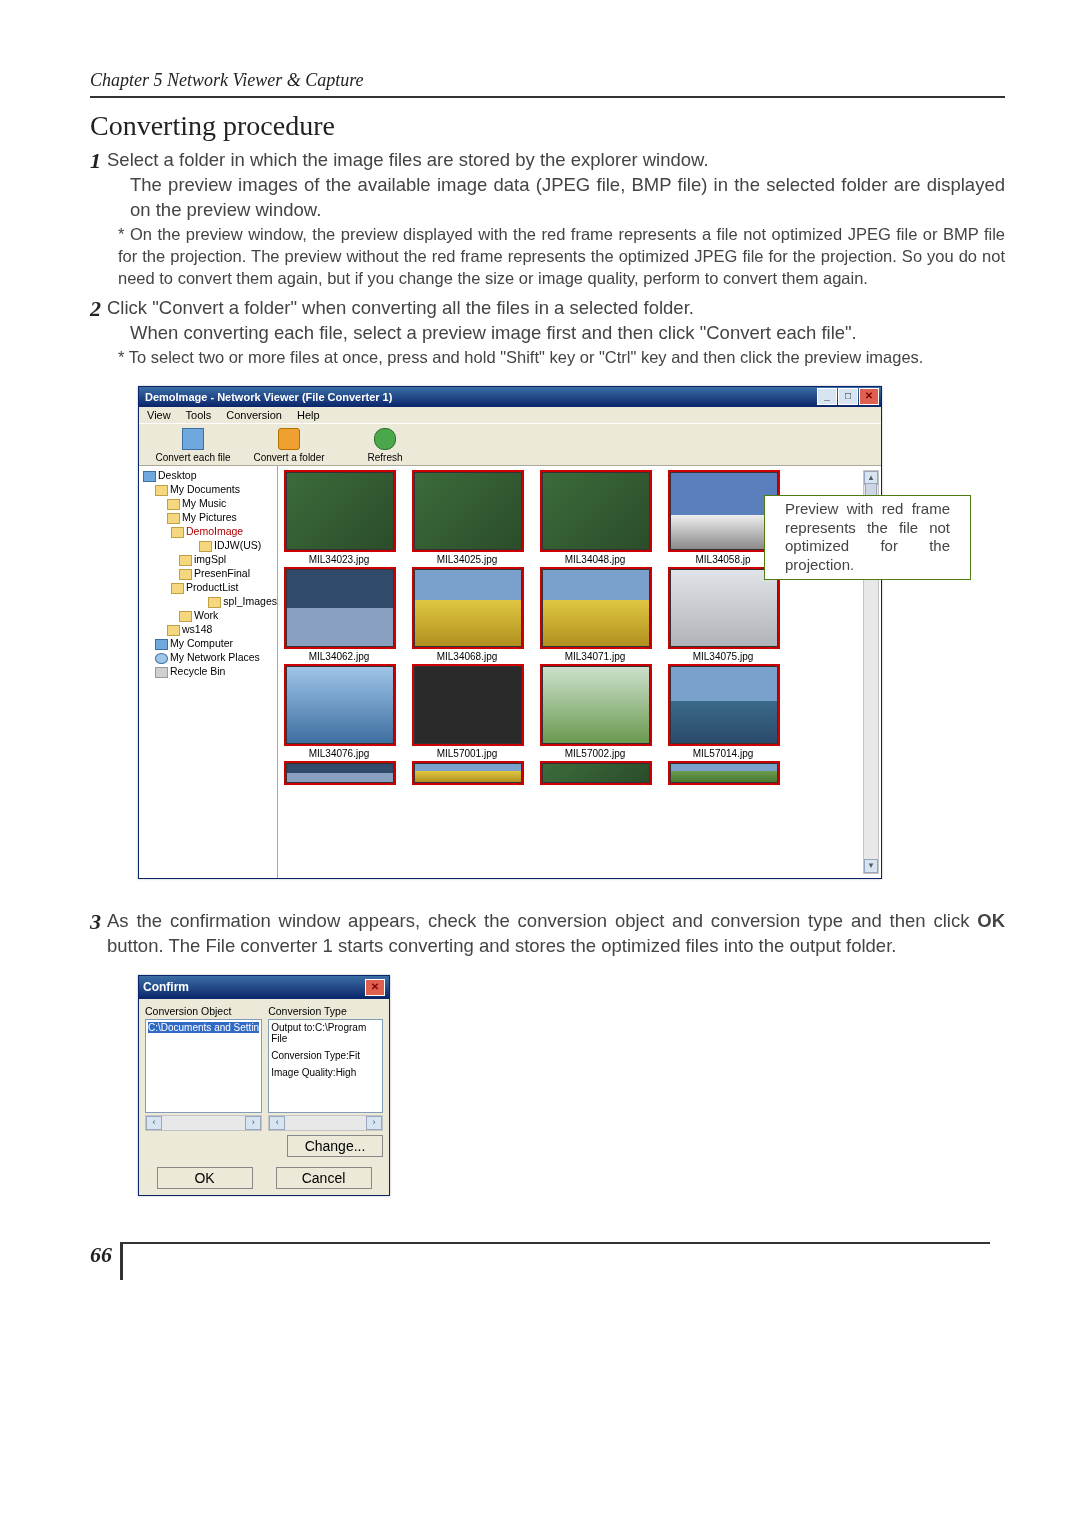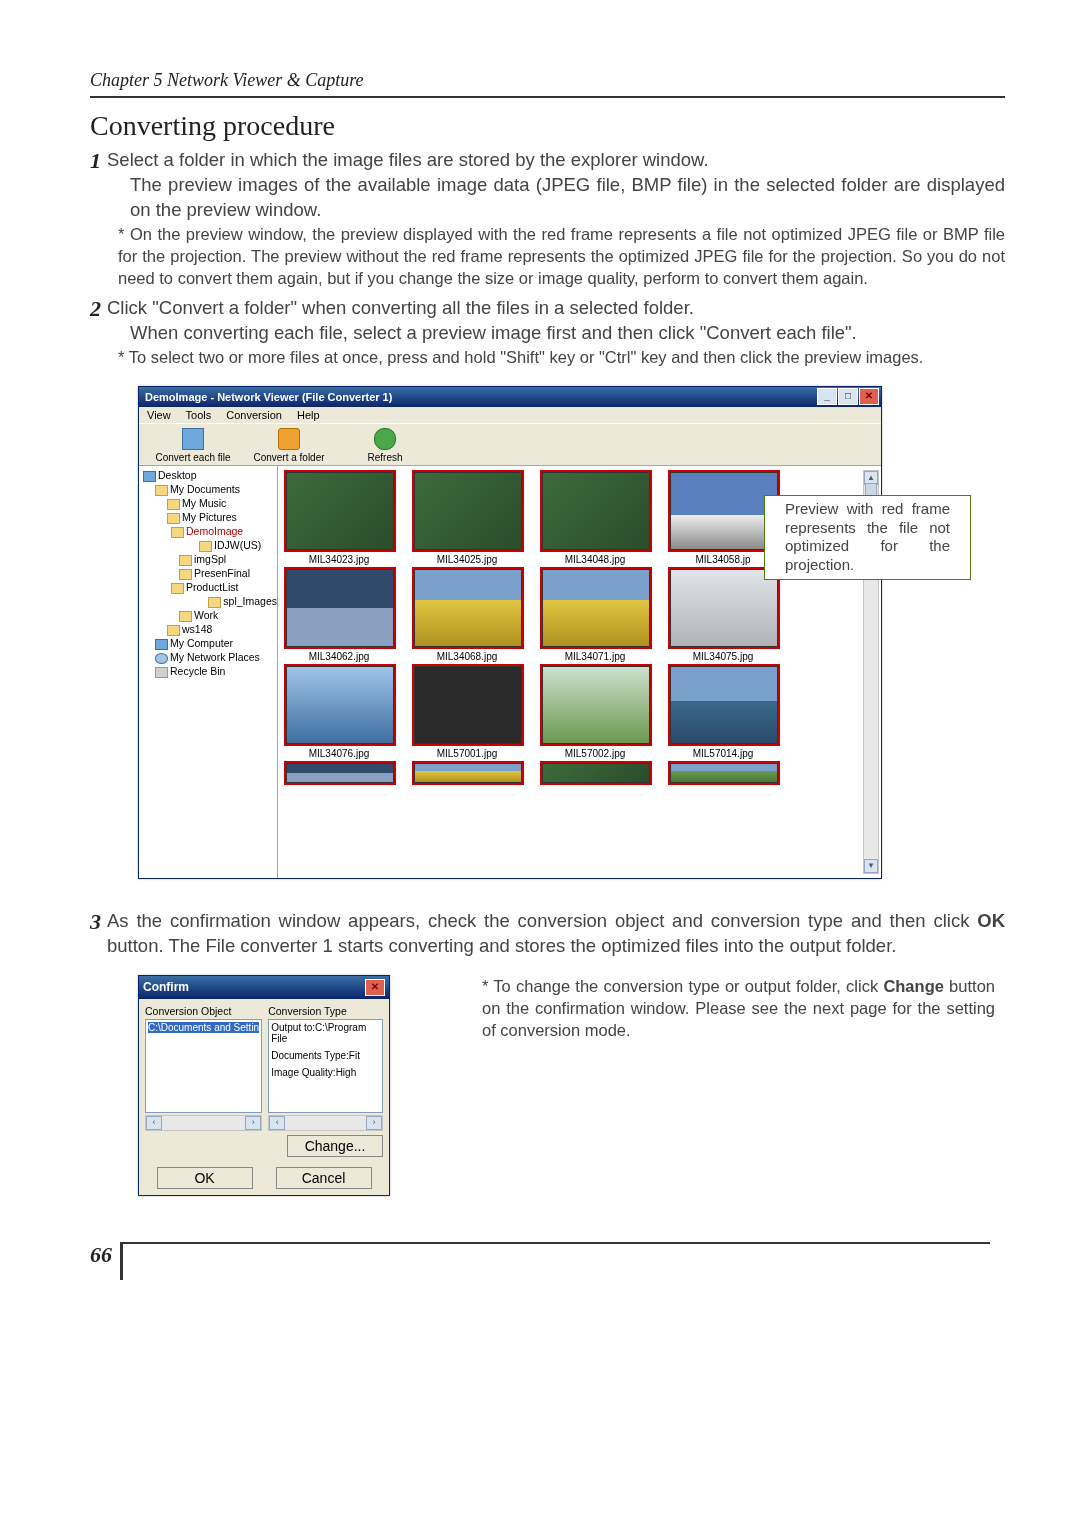--- a/index.html
+++ b/index.html
@@ -197,21 +197,21 @@
     font-size: 15px;
     color: #444;
     text-align: justify;
     line-height: 1.25;
   }
 
   
   .confirm-wrap {
     display: flex;
     align-items: flex-start;
-    gap: 92px;
+    gap: 60px;
     margin-top: 16px;
   }
   .confirm-dlg {
     margin-left: 48px;
     width: 250px;
     border: 1px solid #0a246a;
     font-family: Tahoma, Arial, sans-serif;
     font-size: 11px;
     color: #000;
     box-shadow: 0 0 2px rgba(0,0,0,.3);
@@ -435,41 +435,38 @@
           <div class="hscroll">
               <div class="hbtn">‹</div>
               <div class="hbtn">›</div>
             </div>
         </div>
         <div class="conf-col">
           <div class="conf-label">Conversion Type</div>
           <div class="conf-box">
             <div>Output to:C:\Program File</div>
             <div style="height:6px"></div>
-            <div>Documents Type:Fit</div>
+            <div>Conversion Type:Fit</div>
             <div style="height:6px"></div>
             <div>Image Quality:High</div>
           </div>
           <div class="hscroll">
               <div class="hbtn">‹</div>
               <div class="hbtn">›</div>
             </div>
           <div style="text-align:right">
             <span class="dlg-btn">Change...</span>
           </div>
         </div>
       </div>
       <div style="text-align:center; margin-top:6px; display:flex; justify-content:space-around;">
         <span class="dlg-btn">OK</span>
         <span class="dlg-btn">Cancel</span>
       </div>
     </div>
   </div>
 
-  <div class="conf-right-note">
-    <span>* To change the conversion type or output folder, click </span><span class="inline-bold">Change</span><span> button on the confirmation window. Please see  the next page for the setting of conversion mode.</span>
-  </div>
 </div>
 
 <div class="page-number">
   <span class="rule"></span><span class="bar"></span>
   <span>66</span>
 </div>
 
 </body></html>

